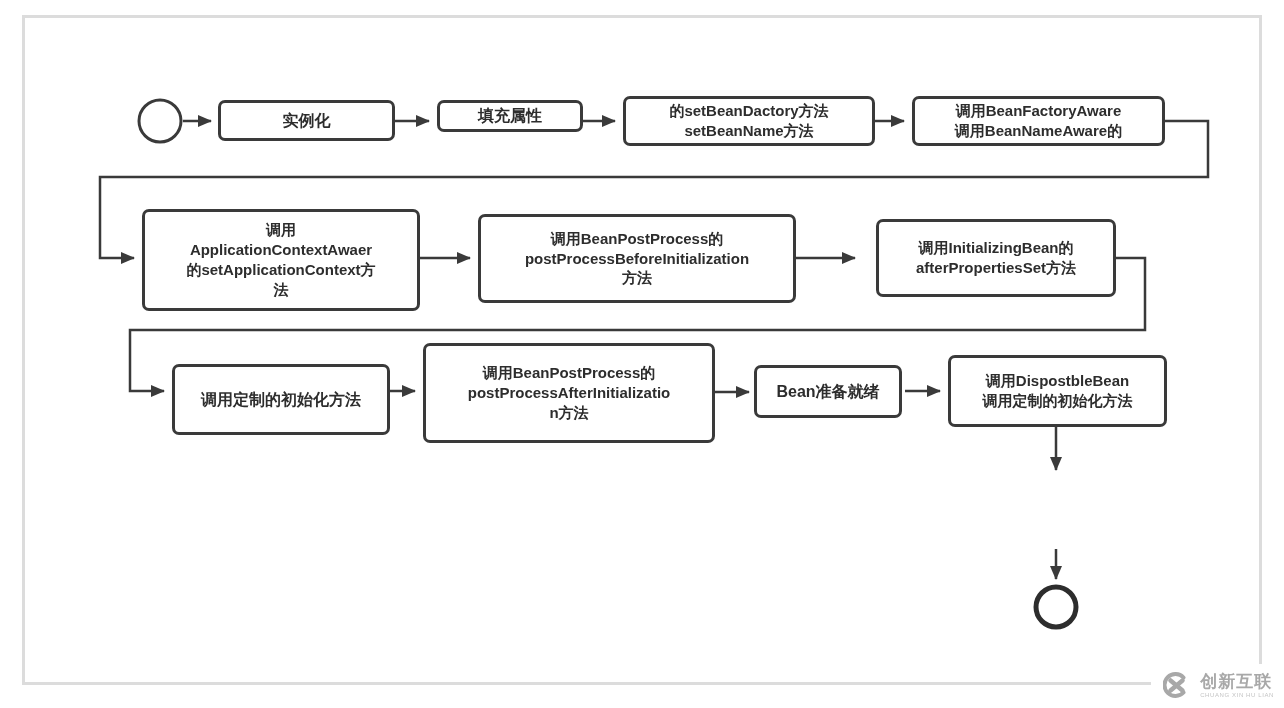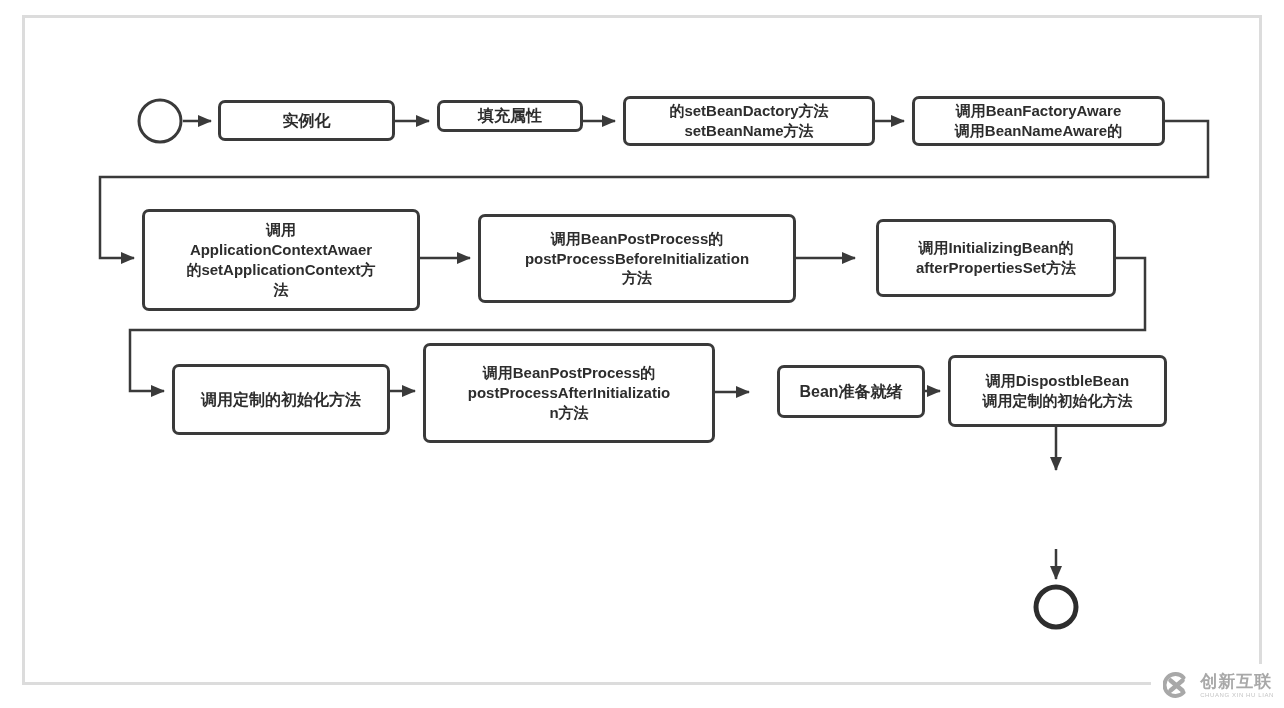--- a/index.html
+++ b/index.html
@@ -100,21 +100,21 @@
   </div>
 
   <div class="node sm" style="left:172px;top:364px;width:218px;height:71px;">
     <span class="label">调用定制的初始化方法</span>
   </div>
   <div class="node" style="left:423px;top:343px;width:292px;height:100px;">
     <span class="label">调用BeanPostProcess的
 postProcessAfterInitializatio
 n方法</span>
   </div>
-  <div class="node sm" style="left:777px;top:365px;width:148px;height:53px;">
+  <div class="node sm" style="left:754px;top:365px;width:148px;height:53px;">
     <span class="label">Bean准备就绪</span>
   </div>
   <div class="node" style="left:948px;top:355px;width:219px;height:72px;">
     <span class="label">调用DispostbleBean
 调用定制的初始化方法</span>
   </div>
 
 
   <div class="watermark">
     <svg class="wm-logo" viewBox="0 0 26 26" xmlns="http://www.w3.org/2000/svg">

